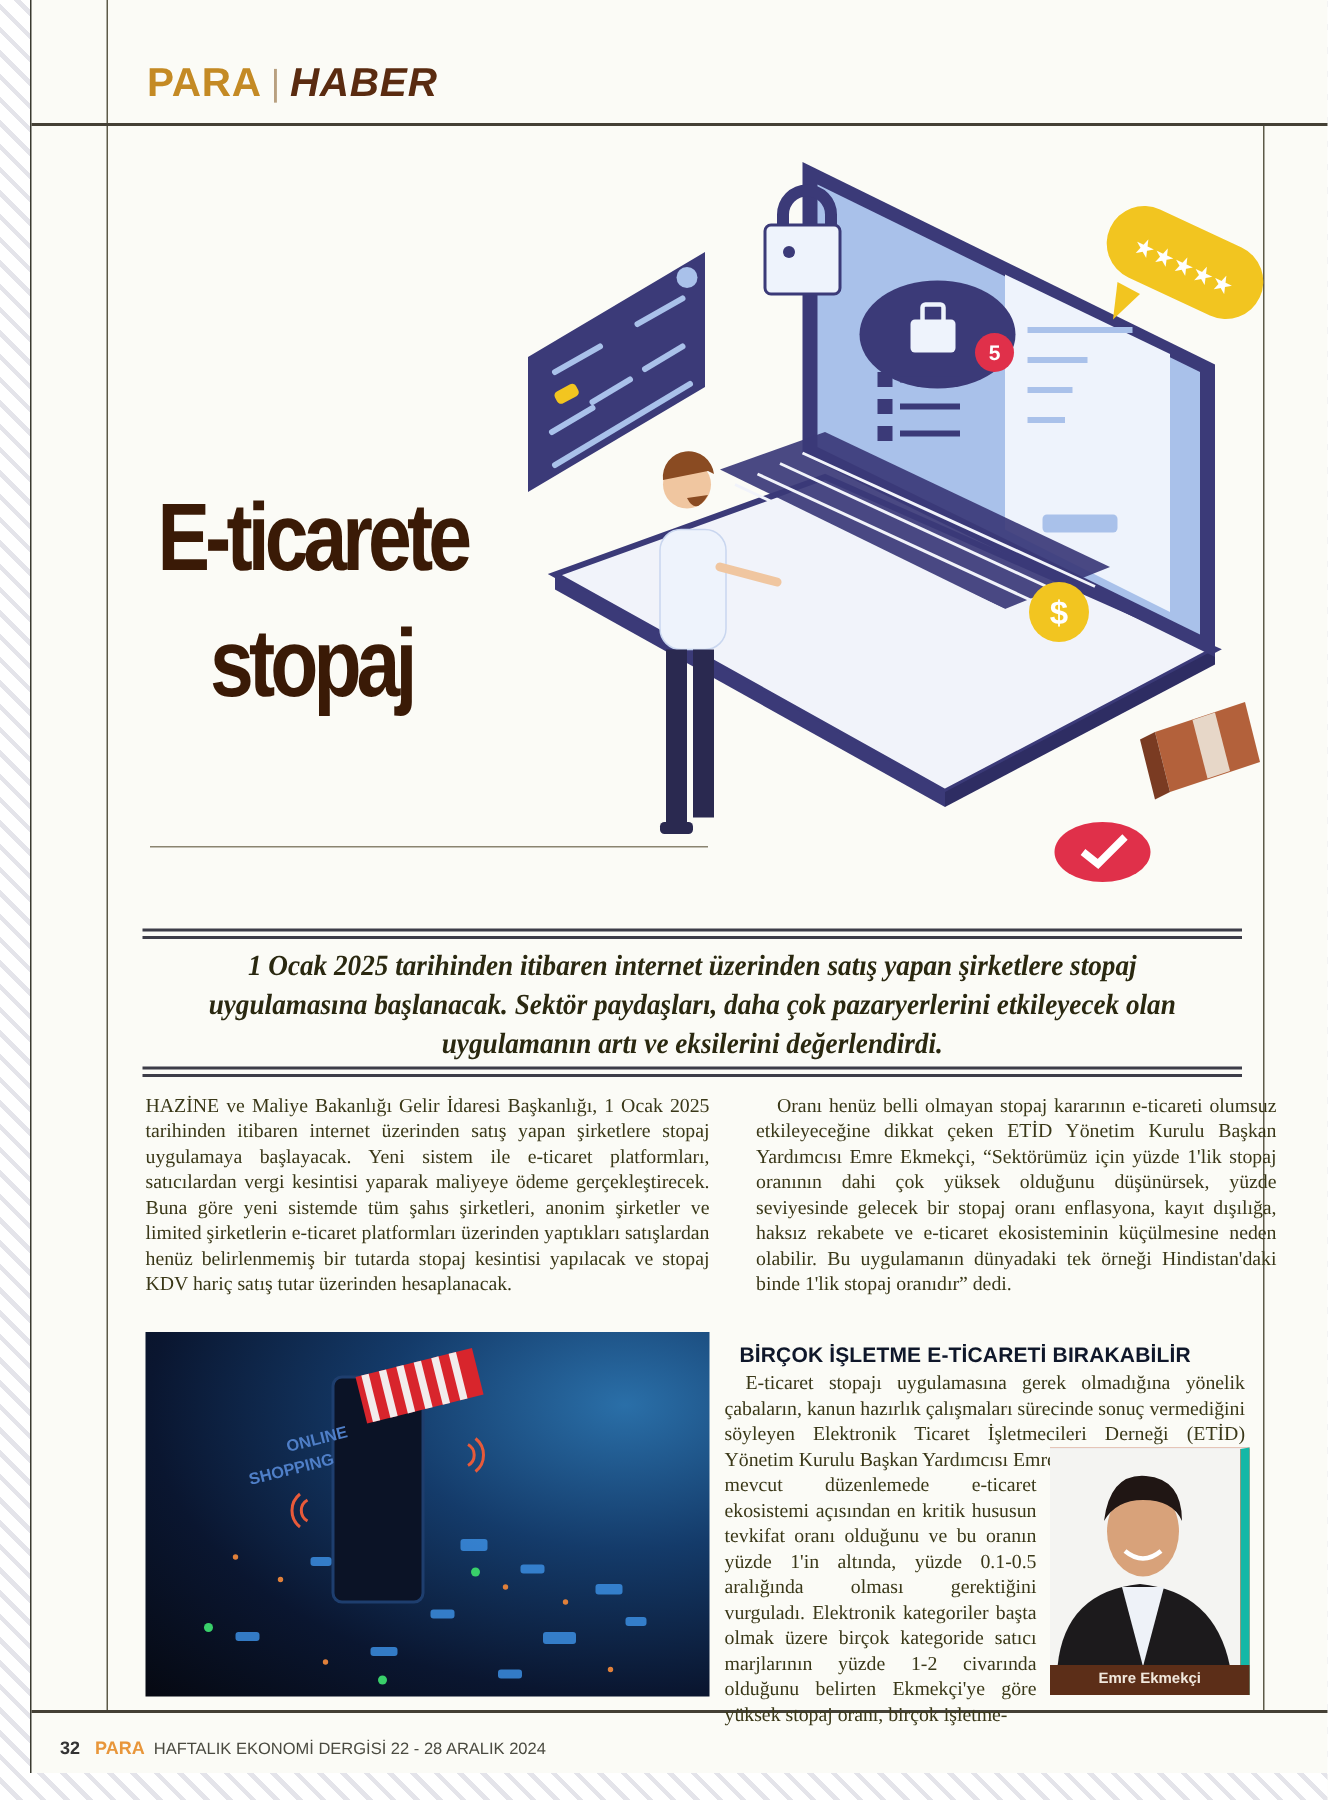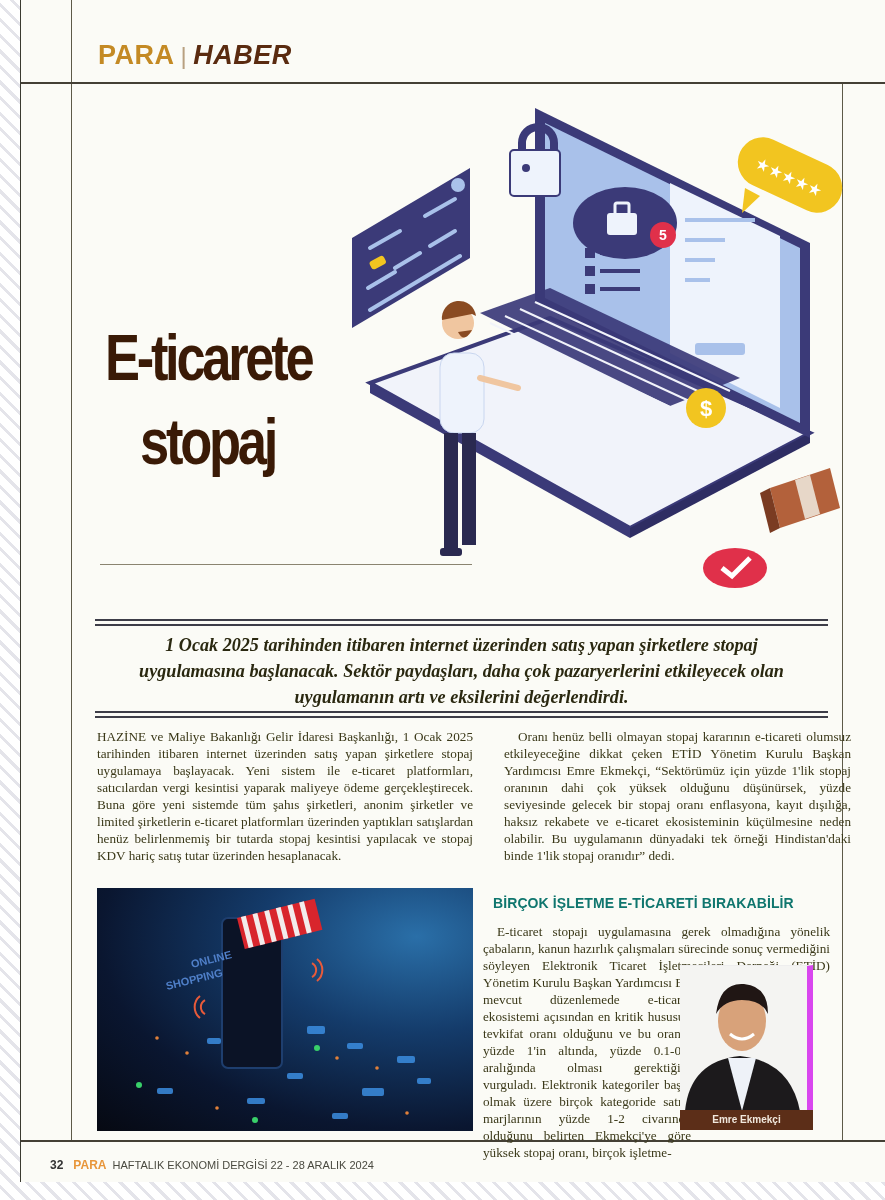--- a/index.html
+++ b/index.html
@@ -64,44 +64,44 @@
     position:absolute; font-size:13.2px; line-height:17px; color:#3a3818;
     text-align:justify; hyphens:manual;
   }
   .col p { text-indent:0; }
   .col1 { left:97px; top:728px; width:376px; }
   .col2 { left:504px; top:728px; width:347px; }
   .col2 .indent { text-indent:14px; }
   .col3 { left:483px; top:895px; width:347px; }
   .subhead {
     font-family:"Liberation Sans", sans-serif; font-weight:bold; font-size:14px;
-    color:#0f766e; margin-left:10px; margin-bottom:11px; letter-spacing:0.1px;
+    color:#0f172a; margin-left:10px; margin-bottom:1px; letter-spacing:0.1px;
   }
   .col3 .body-full { text-indent:14px; }
   .col3 .body-narrow { width:208px; }
   .lead-word { font-weight:normal; }
 
   .photo {
     position:absolute; left:97px; top:888px; width:376px; height:243px;
     background: radial-gradient(ellipse at 85% 20%, #2a6fa8 0%, #143b6a 35%, #0a1630 70%, #060912 100%);
     overflow:hidden;
   }
   .portrait {
-    position:absolute; left:680px; top:965px; width:133px; height:165px;
+    position:absolute; left:700px; top:965px; width:133px; height:165px;
     background:#c2410c;
-    border-right:6px solid #d946ef; border-top:1px solid #eee;
+    border-right:6px solid #14b8a6; border-top:1px solid #eee;
   }
   .portrait-caption {
     position:absolute; left:0; right:-6px; bottom:0; height:20px;
     background:#5c2e18; color:#f1e8dd; font-family:"Liberation Sans", sans-serif;
     font-weight:bold; font-size:10px; text-align:center; line-height:20px;
   }
 
   .footer {
-    position:absolute; left:50px; top:1158px;
+    position:absolute; left:40px; top:1158px;
     font-family:"Liberation Sans", sans-serif; font-size:11px; color:#4a4a40;
     display:flex; gap:6px; align-items:baseline;
   }
   .footer .num { font-weight:bold; font-size:12px; color:#333; margin-right:4px; }
   .footer .brand { color:#e8963a; font-weight:bold; font-size:12px; }
 </style>
 </head>
 <body>
 
 <div class="page">

